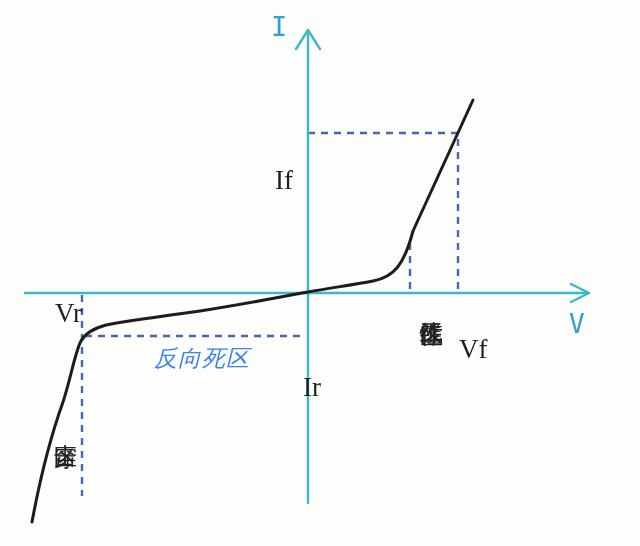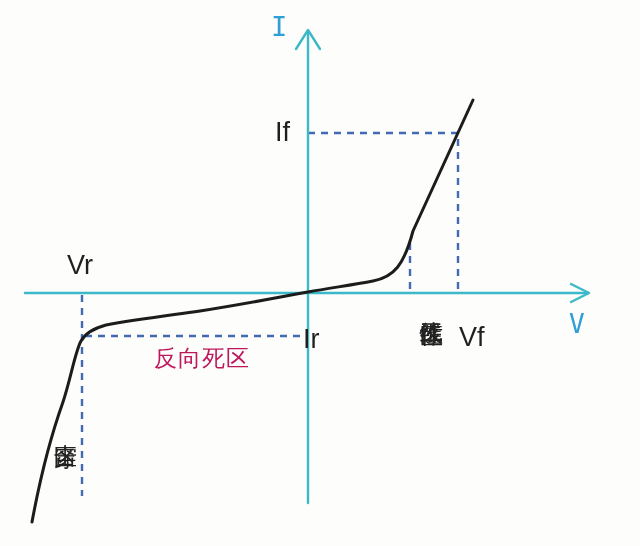--- a/index.html
+++ b/index.html
@@ -42,36 +42,38 @@
     stroke-width: 2.4;
     stroke-dasharray: 7 6;
     stroke-linecap: butt;
   }
   .lbl {
     position: absolute;
     white-space: nowrap;
     user-select: none;
   }
   .latin {
-    font-family: Liberation Sans, sans-serif;
+    font-family: Liberation Serif, serif;
     font-size: 27px;
     color: #1f1f1f;
     line-height: 1;
+    margin-top: 48px;
   }
   .axis-letter {
     font-family: "DejaVu Sans Mono", monospace;
     font-size: 27px;
     color: #2f9fd6;
     line-height: 1;
   }
   .cjk {
     font-size: 23px;
-    color: #be185d;
+    color: #3b82f6;
     letter-spacing: 1px;
     line-height: 1;
+    font-style: italic;
   }
   .cjk-vertical {
     font-size: 23px;
     color: #222222;
     writing-mode: vertical-rl;
     text-orientation: upright;
     line-height: 1;
     letter-spacing: 1px;
     white-space: nowrap;
   }
@@ -91,23 +93,23 @@
   </svg>
 
   <div class="lbl axis-letter" style="left:271px; top:13px;">I</div>
 
   <div class="lbl axis-letter" style="left:569px; top:311px; font-size:26px;">V</div>
 
   <div class="lbl latin" style="left:275px; top:119px;">If</div>
 
   <div class="lbl latin" style="left:303px; top:326px;">Ir</div>
 
-  <div class="lbl latin" style="left:67px; top:252px;">Vr</div>
+  <div class="lbl latin" style="left:55px; top:252px;">Vr</div>
 
-  <div class="lbl latin" style="left:459px; top:324px;">Vf</div>
+  <div class="lbl latin" style="left:459px; top:288px;">Vf</div>
 
   <div class="lbl cjk" style="left:154px; top:347px;">反向死区</div>
 
   <div class="lbl cjk-vertical" style="left:420px; top:303px;">线性工作区</div>
 
   <div class="lbl cjk-vertical" style="left:54px; top:426px;">击穿区</div>
 
 </div>
 
 </body></html>

